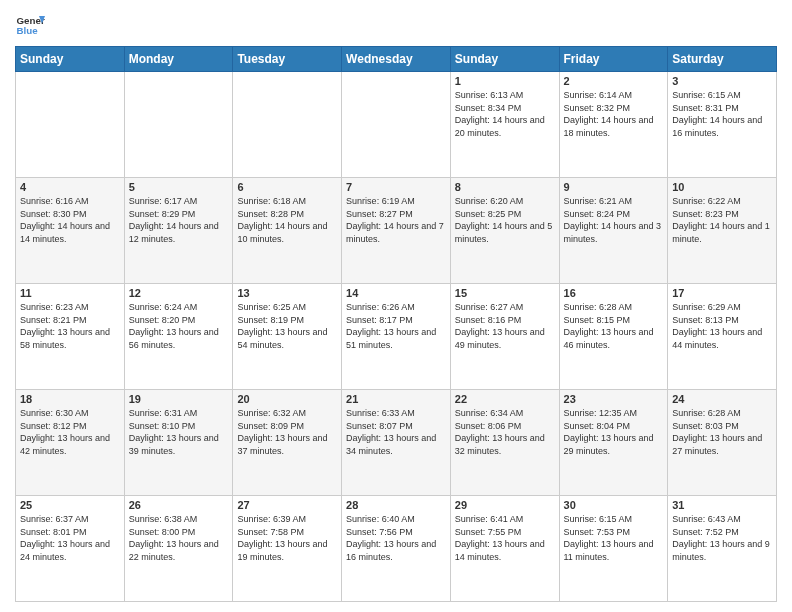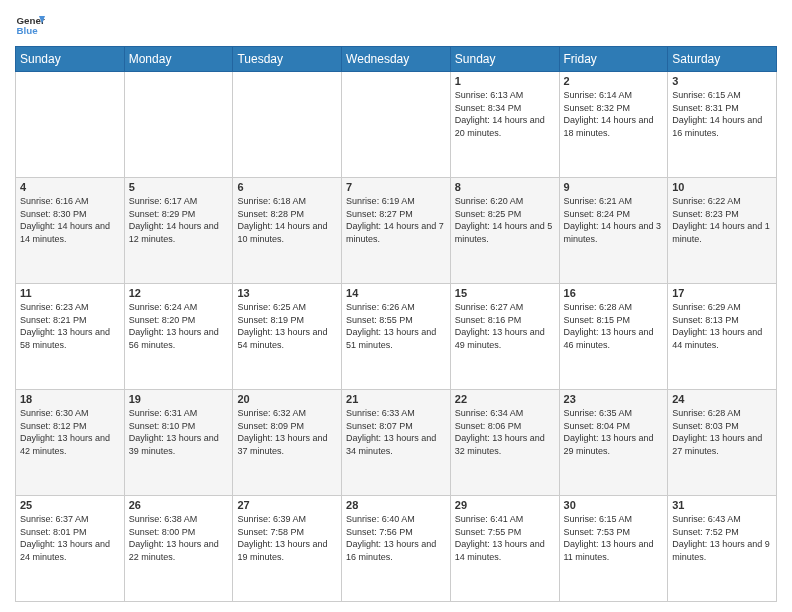--- a/index.html
+++ b/index.html
@@ -48,21 +48,21 @@
       flex: 1;
       border: 1px solid #ccc;
       border-collapse: collapse;
       width: 100%;
       table-layout: fixed;
     }
     .calendar th {
       background: #2e7bb5;
       color: #fff;
       font-size: 12px;
-      font-weight: normal;
+      font-weight: bold;
       padding: 5px 4px;
       text-align: left;
       border: 1px solid #2265a0;
     }
     .calendar td {
       border: 1px solid #ccc;
       vertical-align: top;
       padding: 3px 4px;
       font-size: 9.5px;
       color: #333;
@@ -204,21 +204,21 @@
           </td>
           <td>
             <span class="day-number">13</span>
             <div class="cell-text">Sunrise: 6:25 AM</div>
             <div class="cell-text">Sunset: 8:19 PM</div>
             <div class="cell-text">Daylight: 13 hours and 54 minutes.</div>
           </td>
           <td>
             <span class="day-number">14</span>
             <div class="cell-text">Sunrise: 6:26 AM</div>
-            <div class="cell-text">Sunset: 8:55 PM</div>
+            <div class="cell-text">Sunset: 8:17 PM</div>
             <div class="cell-text">Daylight: 13 hours and 51 minutes.</div>
           </td>
           <td>
             <span class="day-number">15</span>
             <div class="cell-text">Sunrise: 6:27 AM</div>
             <div class="cell-text">Sunset: 8:16 PM</div>
             <div class="cell-text">Daylight: 13 hours and 49 minutes.</div>
           </td>
           <td>
             <span class="day-number">16</span>
@@ -259,21 +259,21 @@
             <div class="cell-text">Daylight: 13 hours and 34 minutes.</div>
           </td>
           <td>
             <span class="day-number">22</span>
             <div class="cell-text">Sunrise: 6:34 AM</div>
             <div class="cell-text">Sunset: 8:06 PM</div>
             <div class="cell-text">Daylight: 13 hours and 32 minutes.</div>
           </td>
           <td>
             <span class="day-number">23</span>
-            <div class="cell-text">Sunrise: 6:35 AM</div>
+            <div class="cell-text">Sunrise: 12:35 AM</div>
             <div class="cell-text">Sunset: 8:04 PM</div>
             <div class="cell-text">Daylight: 13 hours and 29 minutes.</div>
           </td>
           <td>
             <span class="day-number">24</span>
             <div class="cell-text">Sunrise: 6:28 AM</div>
             <div class="cell-text">Sunset: 8:03 PM</div>
             <div class="cell-text">Daylight: 13 hours and 27 minutes.</div>
           </td>
         </tr>

